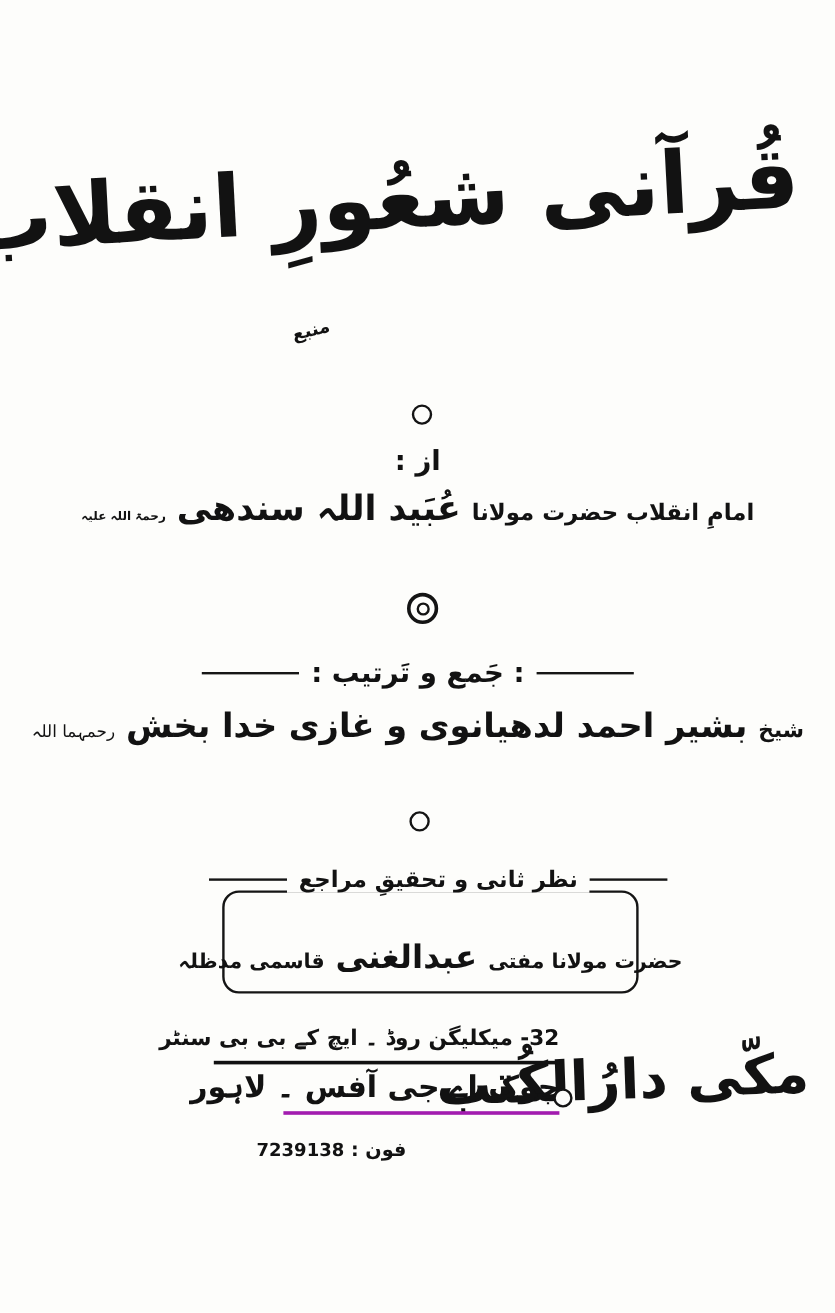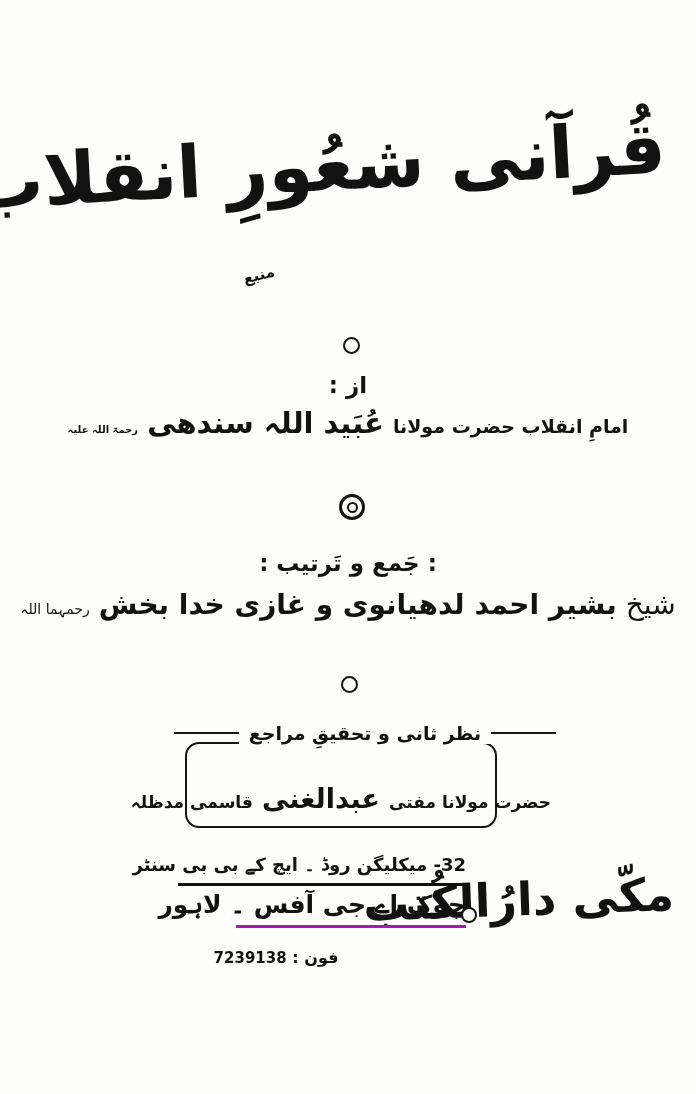--- a/index.html
+++ b/index.html
@@ -42,40 +42,40 @@
   .author-line{
     position:absolute;top:406px;left:20px;right:20px;
     text-align:center;white-space:nowrap;
   }
   .author-line .pre{font-size:19px;font-weight:bold;}
   .author-line .big{font-size:29px;font-weight:bold;margin:0 4px;}
   .author-line .suf{font-size:10px;font-weight:bold;margin-top:12px;}
   
   .jama-row{
     position:absolute;top:548px;left:168px;right:168px;
-    display:flex;align-items:center;flex-direction:column;
+    display:flex;align-items:center;
   }
   .jama-row .hline{flex:1;border-top:2.5px solid #161616;height:0;}
   .jama-row .jama-label{padding:0 10px;font-size:23px;font-weight:bold;white-space:nowrap;}
   .compilers-line{
     position:absolute;top:588px;left:10px;right:10px;
     text-align:center;white-space:nowrap;
   }
-  .compilers-line .pre{font-size:28px;font-weight:normal;}
+  .compilers-line .pre{font-size:18px;font-weight:bold;}
   .compilers-line .big{font-size:28px;font-weight:bold;margin:0 4px;}
   .compilers-line .suf{font-size:14px;font-weight:normal;}
   
   .box-label-row{
     position:absolute;top:722px;left:174px;width:382px;
     display:flex;align-items:center;z-index:2;
   }
   .box-label-row .hline{flex:1;border-top:2px solid #161616;height:0;}
   .box-label-row .box-label{padding:0 10px;font-size:19px;font-weight:bold;white-space:nowrap;background:#fdfdfb;}
   .review-box{
-    position:absolute;top:742px;left:185px;width:312px;height:86px;
+    position:absolute;top:742px;left:185px;width:347px;height:86px;
     border:2.5px solid #151515;border-radius:14px;
     display:flex;align-items:flex-end;justify-content:center;
     padding-bottom:12px;box-sizing:border-box;
   }
   .review-box .person{white-space:nowrap;text-align:center;}
   .review-box .pre{font-size:17px;font-weight:bold;}
   .review-box .big{font-size:27px;font-weight:bold;margin:0 4px;}
   .review-box .suf{font-size:17px;font-weight:bold;}
   
   .pub-name{

